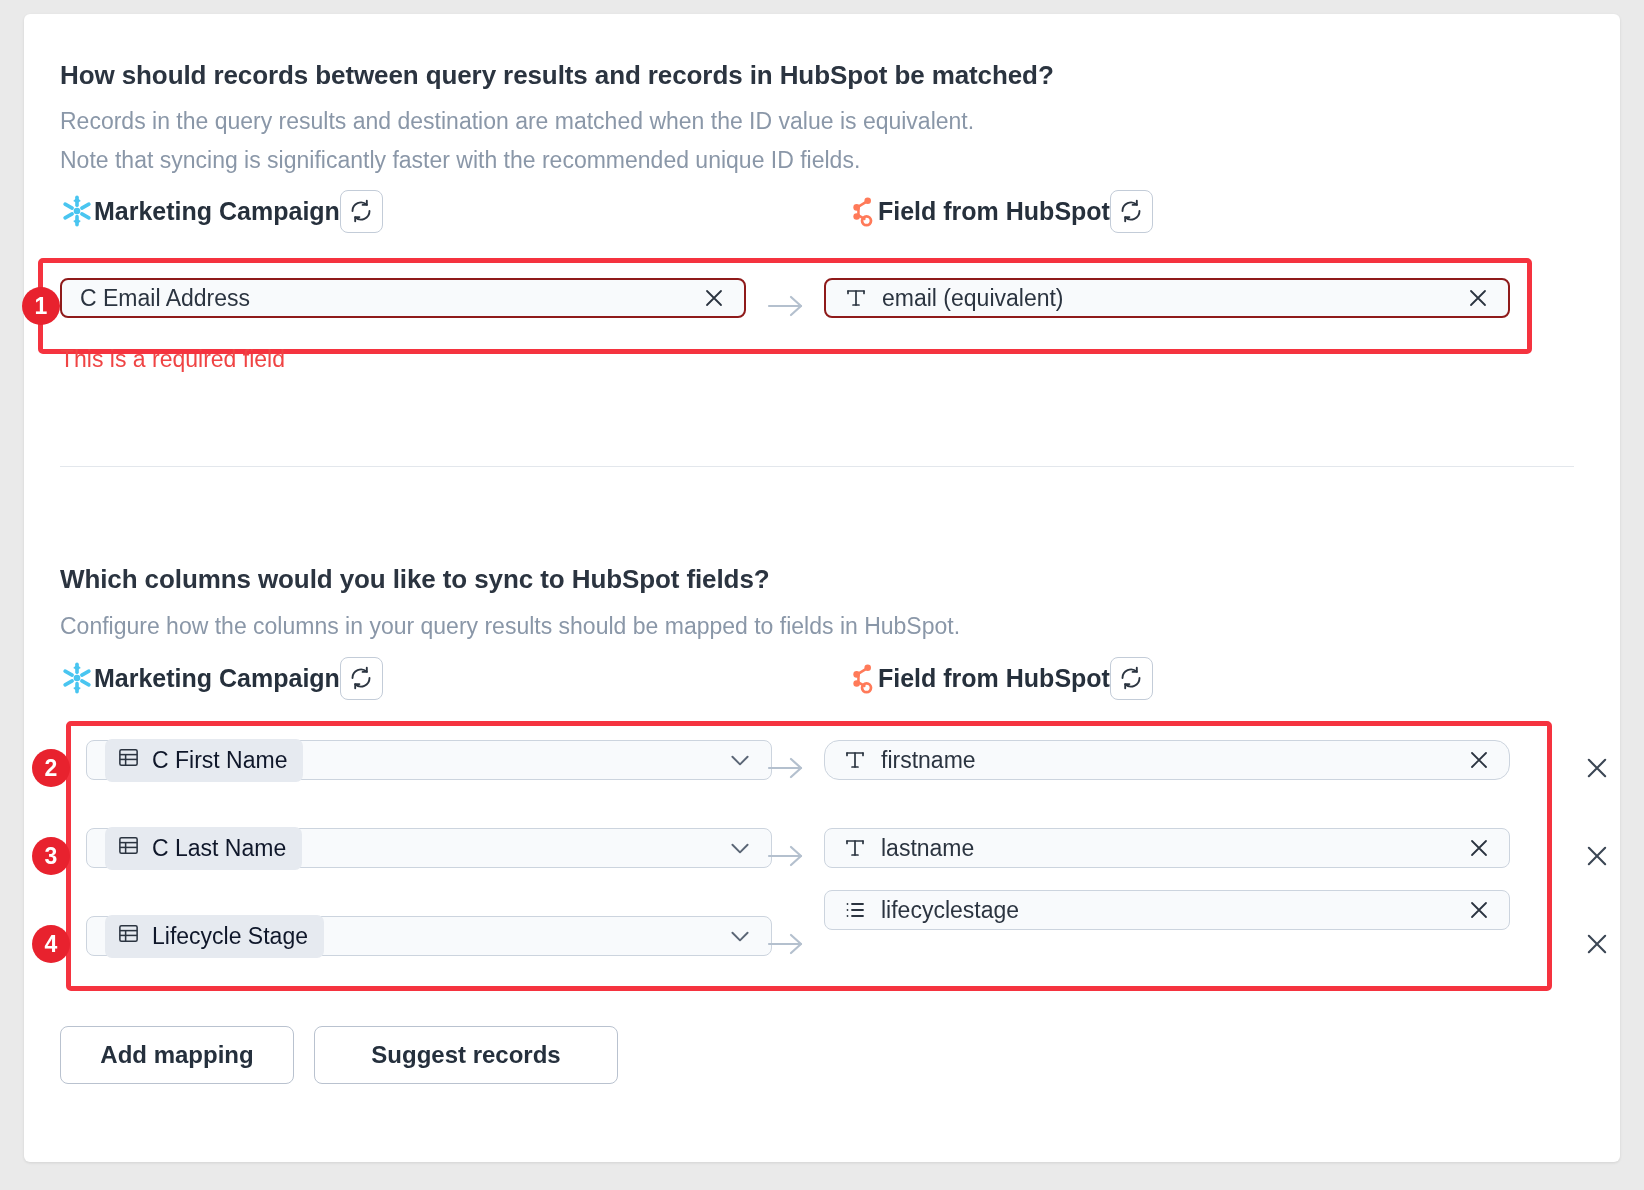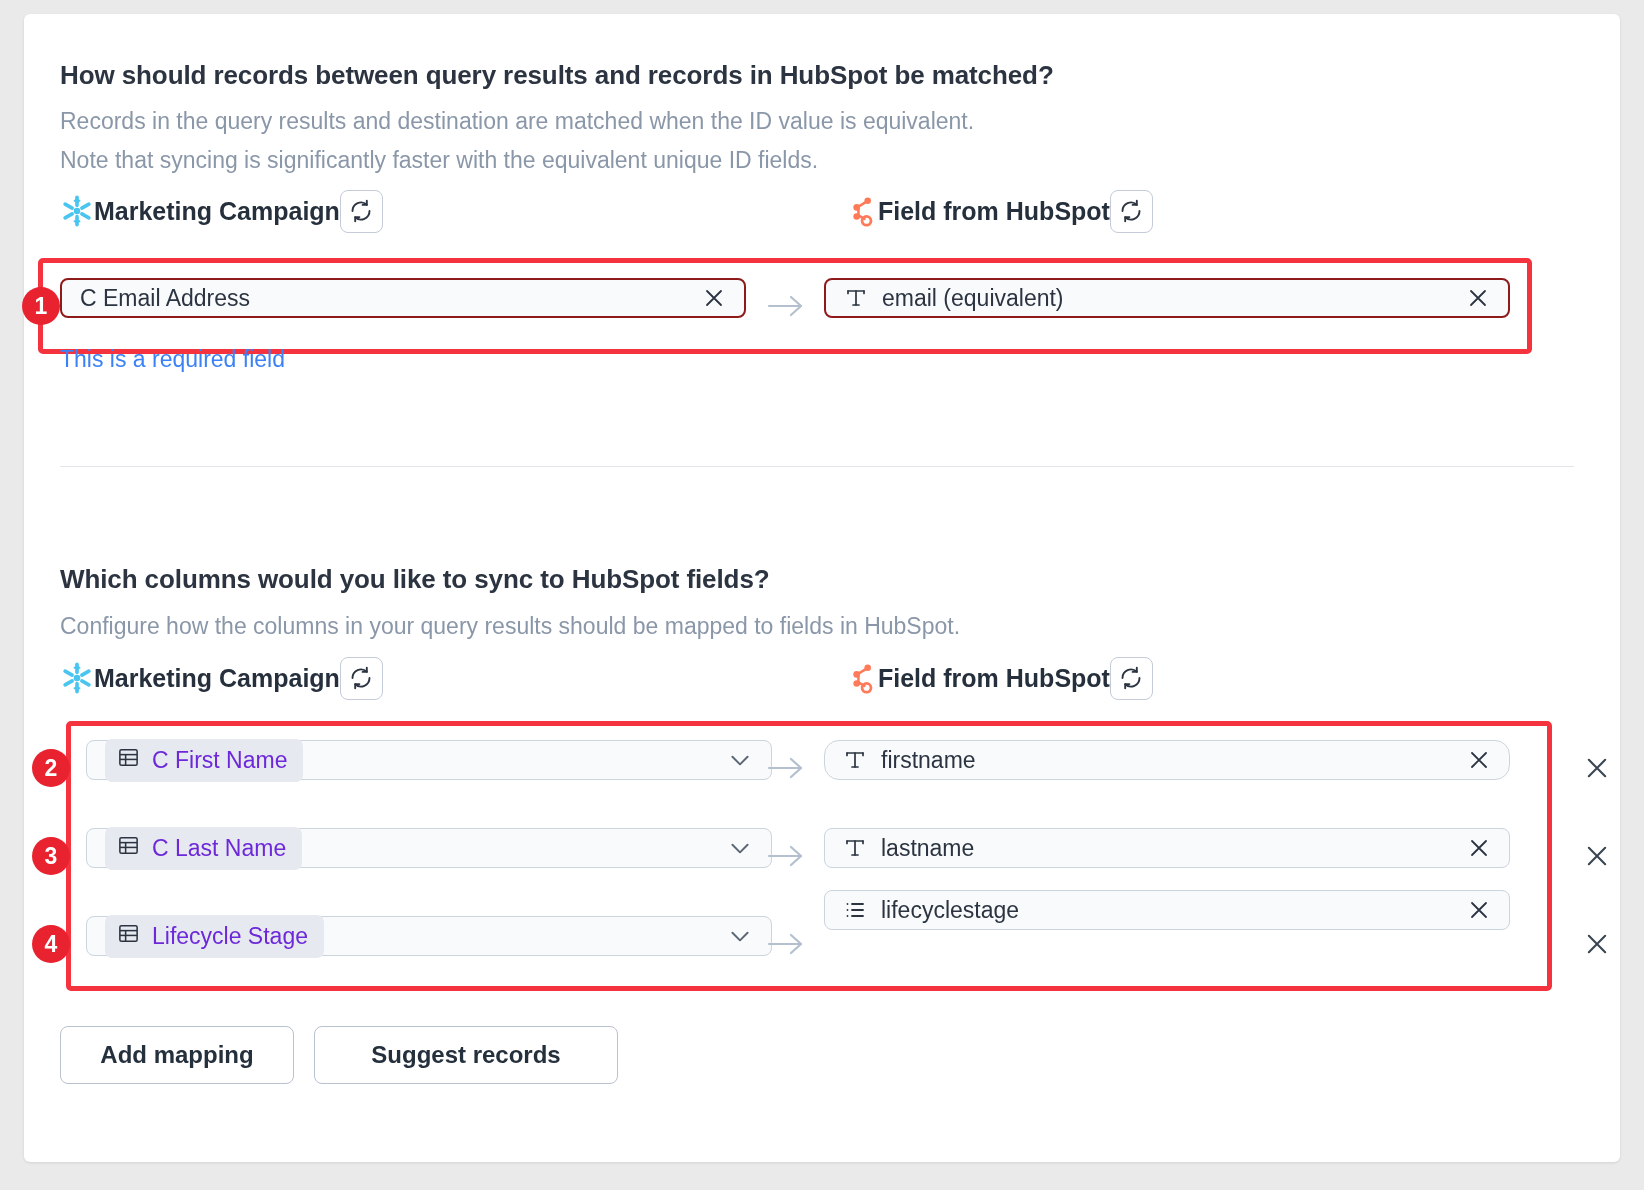--- a/index.html
+++ b/index.html
@@ -124,31 +124,31 @@
     margin-right: 14px;
   }
   .chip {
     display: inline-flex;
     align-items: center;
     gap: 12px;
     background: #e6eaf0;
     border-radius: 7px;
     padding: 7px 16px 7px 12px;
     font-size: 23px;
-    color: #6d28d9;
+    color: #0f172a;
     white-space: nowrap;
   }
   .x-ico, .chev-ico { flex: 0 0 auto; display:flex; cursor:pointer; }
 
   .arrow { position: absolute; width: 40px; height: 24px; }
 
   .err-msg {
     position: absolute;
     font-size: 23px;
-    color: #3b82f6;
+    color: #ef4444;
     white-space: nowrap;
   }
 
   .del-x {
     position: absolute;
     width: 34px;
     height: 34px;
     display: flex;
     align-items: center;
     justify-content: center;
@@ -181,21 +181,21 @@
 </style>
 </head>
 <body>
 
 <div id="page">
   <div class="card">
 
     <div class="q-title" style="left:36px; top:46px;">How should records between query results and records in HubSpot be matched?</div>
 
     <div class="q-sub" style="left:36px; top:94px;">Records in the query results and destination are matched when the ID value is equivalent.</div>
-    <div class="q-sub" style="left:36px; top:133px;">Note that syncing is significantly faster with the equivalent unique ID fields.</div>
+    <div class="q-sub" style="left:36px; top:133px;">Note that syncing is significantly faster with the recommended unique ID fields.</div>
 
     <div class="hdr" style="left:36px; top:176px;">
       <span>
         <svg class="logo" viewBox="0 0 32 32" aria-hidden="true">
           <g fill="#49c5f0">
             <rect x="14.3" y="1.4" width="3.4" height="11" rx="1.7"></rect>
             <rect x="14.3" y="19.6" width="3.4" height="11" rx="1.7"></rect>
             <rect x="14.3" y="1.4" width="3.4" height="11" rx="1.7" transform="rotate(60 16 16)"></rect>
             <rect x="14.3" y="19.6" width="3.4" height="11" rx="1.7" transform="rotate(60 16 16)"></rect>
             <rect x="14.3" y="1.4" width="3.4" height="11" rx="1.7" transform="rotate(120 16 16)"></rect>

